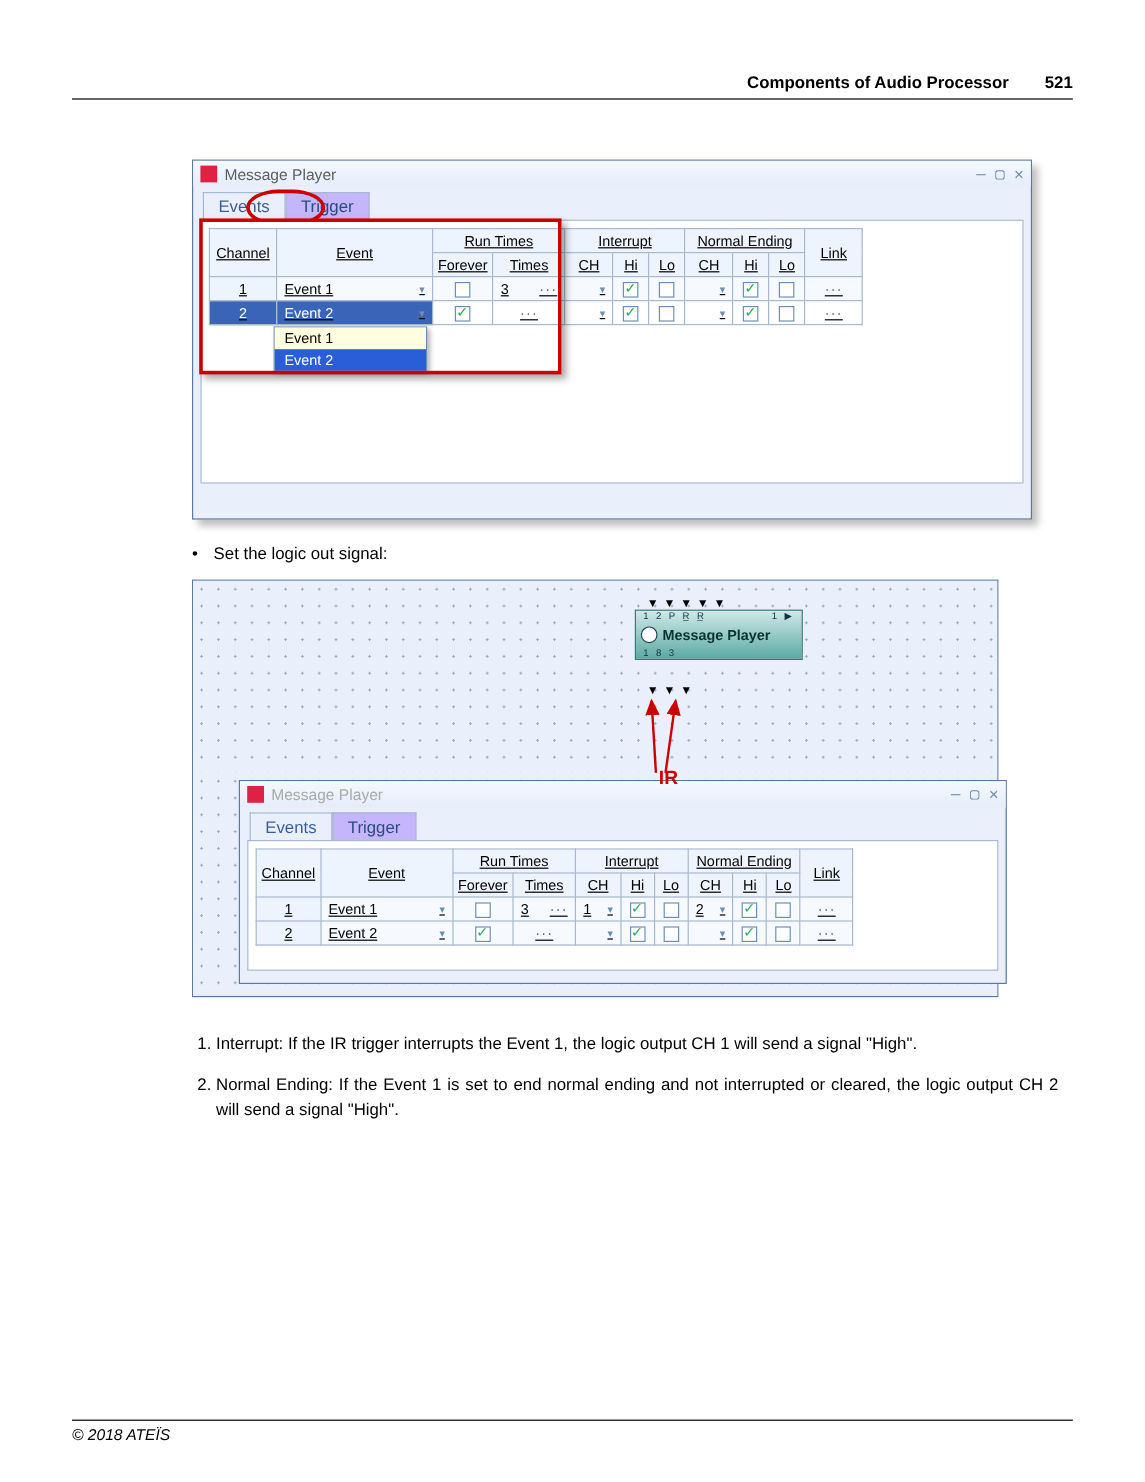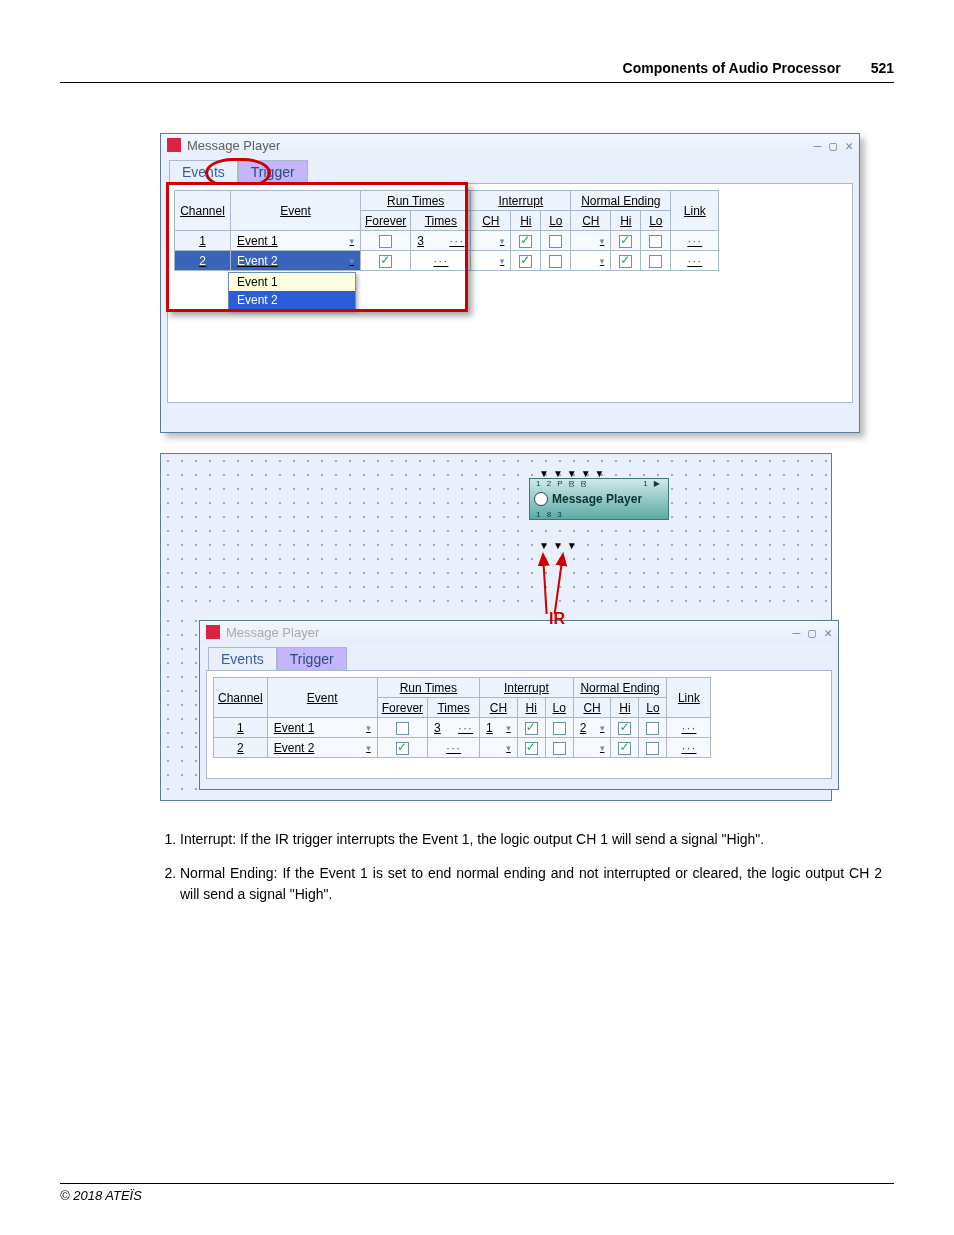--- a/index.html
+++ b/index.html
@@ -182,20 +182,21 @@
 
         <div class="dropdown-pop" style="left:60px; top:88px; width:128px;">
           <div class="opt">Event 1</div>
           <div class="opt hl">Event 2</div>
         </div>
 
         <div class="red-box" style="left:-2px; top:-2px; width:302px; height:130px;"></div>
       </div>
     </div>
 
+    <div class="bullet-line">Set the logic out signal:</div>
 
     <div class="figure-area">
       <div class="dotgrid" style="height:130px;">
         <div class="tri-row dn5" style="left:378px; top:14px;"></div>
         <div class="comp-block" style="left:368px; top:24px;">
           <div class="hdr-top">
               <span>1 2 P R̲ R̲</span>
               <span>1 ▶</span>
             </div>
           <div class="lbl-row">

